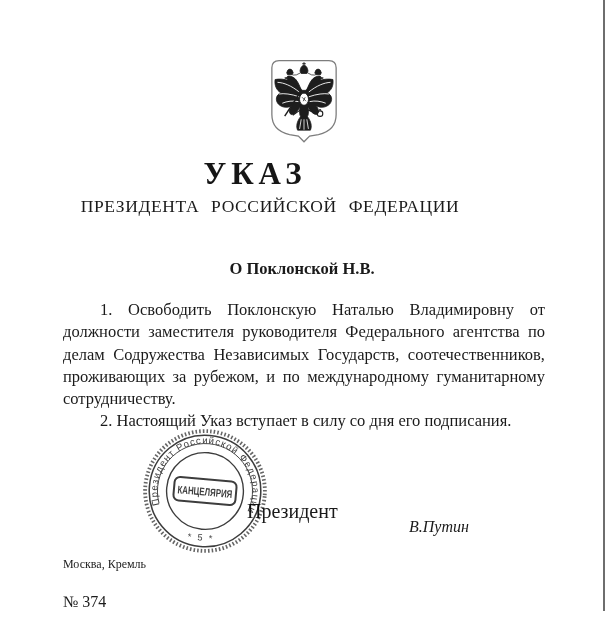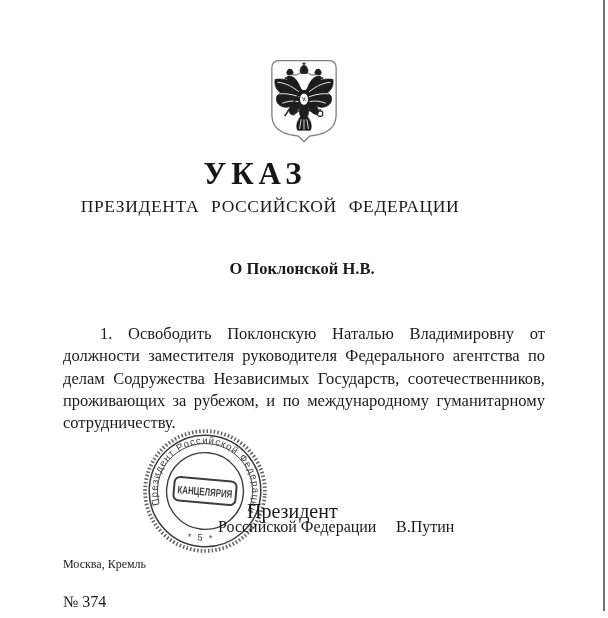--- a/index.html
+++ b/index.html
@@ -17,28 +17,28 @@
            font-size: 31px; font-weight: bold; letter-spacing: 5px; color: #161616; }
 
   .subtitle { position: absolute; left: 0; top: 196px; width: 540px; text-align: center;
               font-size: 17.5px; letter-spacing: 0.6px; word-spacing: 7px; color: #1a1a1a; }
 
   .heading { position: absolute; left: 0; top: 259px; width: 604px; text-align: center;
              font-size: 16.5px; font-weight: bold; color: #1a1a1a; }
 
   .body-text { position: absolute; left: 63px; top: 299px; width: 482px;
                font-size: 16.5px; line-height: 22.3px; text-align: justify; color: #1a1a1a; }
-  .body-text p { text-indent: 37px; margin-top: 24px; }
+  .body-text p { text-indent: 37px; }
 
   .stamp { position: absolute; left: 141px; top: 427px; width: 128px; height: 128px;
            transform: rotate(5deg); opacity: 0.93; mix-blend-mode: multiply; }
 
   .sig-line1 { position: absolute; left: 247px; top: 500px; font-size: 20px; color: #1a1a1a; }
   .sig-line2 { position: absolute; left: 218px; top: 518px; font-size: 16px; color: #1a1a1a; }
-  .sig-name  { position: absolute; left: 396px; top: 518px; font-size: 16px; color: #1a1a1a; }
+  .sig-name  { position: absolute; left: 409px; top: 518px; font-size: 16px; color: #1a1a1a; font-style: italic; }
 
   .footer-place  { position: absolute; left: 63px; top: 557px; font-size: 12px; }
   .footer-date   { position: absolute; left: 63px; top: 575px; font-size: 16px; }
   .footer-number { position: absolute; left: 63px; top: 593px; font-size: 16px; text-align: center; }
 
   .stamp text { font-family: "Liberation Sans", sans-serif; }
 </style>
 </head>
 <body>
 
@@ -94,24 +94,24 @@
     </g>
   </svg>
 
   <div class="title">УКАЗ</div>
   <div class="subtitle">ПРЕЗИДЕНТА РОССИЙСКОЙ ФЕДЕРАЦИИ</div>
 
   <div class="heading">О Поклонской Н.В.</div>
 
   <div class="body-text">
     <p>1. Освободить Поклонскую Наталью Владимировну от должности заместителя руководителя Федерального агентства по делам Содружества Независимых Государств, соотечественников, проживающих за рубежом, и по международному гуманитарному сотрудничеству.</p>
+    <p>2. Настоящий Указ вступает в силу со дня его подписания.</p>
   </div>
 
   <div class="sig-line1">Президент</div>
-  <div class="sig-line2">Российской Федерации</div>
   <div class="sig-name">В.Путин</div>
 
   <svg class="stamp" viewBox="0 0 140 140">
     <g fill="none" stroke="#2e2e2e">
       <circle cx="70" cy="70" r="65.5" stroke-width="4.2" stroke-dasharray="1.7 2.3" opacity="0.8"></circle>
       <circle cx="70" cy="70" r="61" stroke-width="1.7"></circle>
       <circle cx="70" cy="70" r="42" stroke-width="1.5"></circle>
       <path id="ringArc" d="M 21.1,87.8 A 52,52 0 1 1 118.9,87.8"></path>
     </g>
     <text font-size="10.5" letter-spacing="1.1" fill="#2e2e2e">

